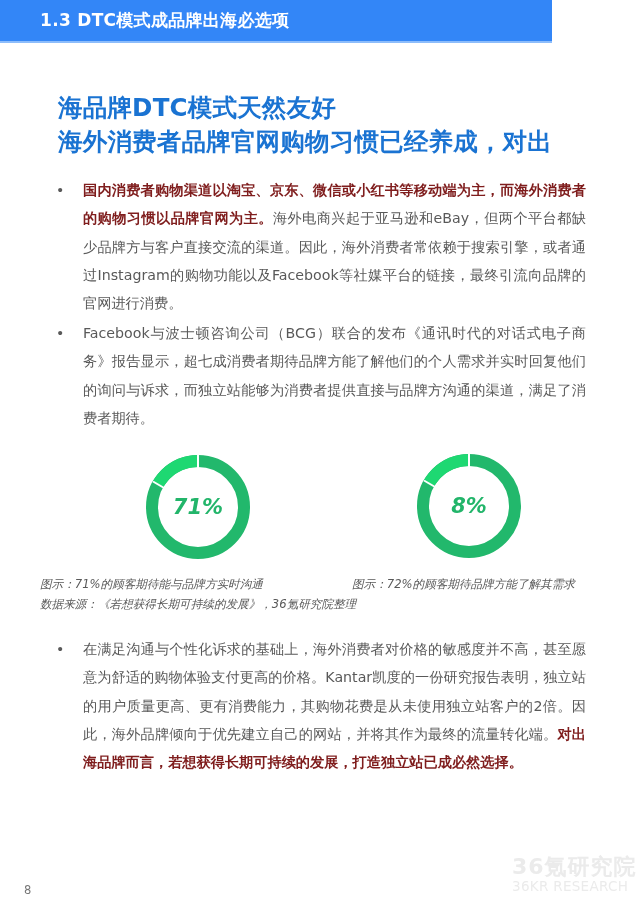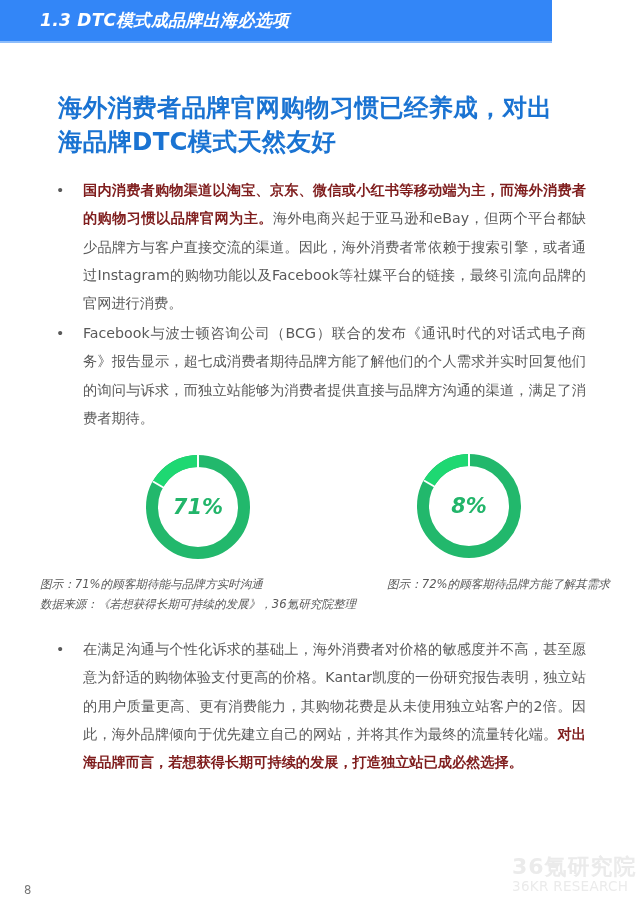--- a/index.html
+++ b/index.html
@@ -6,21 +6,20 @@
   body {
     width:640px; height:905px; position:relative; overflow:hidden;
     background:#ffffff;
     font-family:"DejaVu Sans","Liberation Sans",sans-serif;
     color:#555;
   }
   .header-bar {
     position:absolute; left:0; top:0; width:552px; height:41px;
     background:#3386f7;
     border-bottom:2px solid #8dbdfb;
-    font-style:italic;
   }
   .header-title {
     position:absolute; left:40px; top:9px;
     font-size:17px; font-weight:bold; color:#ffffff; letter-spacing:0.3px;
     white-space:nowrap;
   }
   .logo {
     position:absolute; left:556px; top:0; width:84px; height:45px; overflow:hidden;
   }
   .logo .n36 {
@@ -74,22 +73,22 @@
 
 <div class="header-bar">
   <div class="header-title">1.3 DTC模式成品牌出海必选项</div>
 </div>
 <div class="logo">
   <span class="n36">36</span>
   <span class="kr">Kr</span>
 </div>
 
 <div class="main-heading">
+  <div>海品牌DTC模式天然友好</div>
   <div>海外消费者品牌官网购物习惯已经养成，对出</div>
-  <div>海品牌DTC模式天然友好</div>
 </div>
 
 <div class="bullet" style="top:176px;">
   <span class="dot">•</span>
   <span class="text"><b>国内消费者购物渠道以淘宝、京东、微信或小红书等移动端为主，而海外消费者的购物习惯以品牌官网为主。</b><span>海外电商兴起于亚马逊和eBay，但两个平台都缺少品牌方与客户直接交流的渠道。因此，海外消费者常依赖于搜索引擎，或者通过Instagram的购物功能以及Facebook等社媒平台的链接，最终引流向品牌的官网进行消费。</span></span>
 </div>
 
 <div class="bullet" style="top:319px;">
   <span class="dot">•</span>
   <span class="text">Facebook与波士顿咨询公司（BCG）联合的发布《通讯时代的对话式电子商务》报告显示，超七成消费者期待品牌方能了解他们的个人需求并实时回复他们的询问与诉求，而独立站能够为消费者提供直接与品牌方沟通的渠道，满足了消费者期待。</span>
@@ -109,21 +108,21 @@
   <svg width="110" height="110" viewBox="0 0 110 110">
     <circle cx="55" cy="55" r="46" fill="none" stroke="#22b86c" stroke-width="12"></circle>
     <path d="M55 9 A46 46 0 0 0 15.2 32" fill="none" stroke="#1ed872" stroke-width="12"></path>
     <line x1="55" y1="2" x2="55" y2="17" stroke="#fff" stroke-width="2"></line>
     <line x1="10" y1="29.5" x2="22" y2="36.5" stroke="#fff" stroke-width="2"></line>
   </svg>
   <div class="pct">8%</div>
 </div>
 
 <div class="caption" style="left:40px; top:576px;">图示：71%的顾客期待能与品牌方实时沟通</div>
-<div class="caption" style="left:352px; top:576px;margin-left:35px;">图示：72%的顾客期待品牌方能了解其需求</div>
+<div class="caption" style="left:352px; top:576px;">图示：72%的顾客期待品牌方能了解其需求</div>
 <div class="caption" style="left:40px; top:596px;">数据来源：《若想获得长期可持续的发展》，36氪研究院整理</div>
 
 <div class="bullet" style="top:635px;">
   <span class="dot">•</span>
   <span class="text"><span>在满足沟通与个性化诉求的基础上，海外消费者对价格的敏感度并不高，甚至愿意为舒适的购物体验支付更高的价格。Kantar凯度的一份研究报告表明，独立站的用户质量更高、更有消费能力，其购物花费是从未使用独立站客户的2倍。因此，海外品牌倾向于优先建立自己的网站，并将其作为最终的流量转化端。</span><b>对出海品牌而言，若想获得长期可持续的发展，打造独立站已成必然选择。</b></span>
 </div>
 
 <div class="watermark-cn">36氪研究院</div>
 <div class="watermark-en">36KR RESEARCH</div>
 <div class="page-num">8</div>

